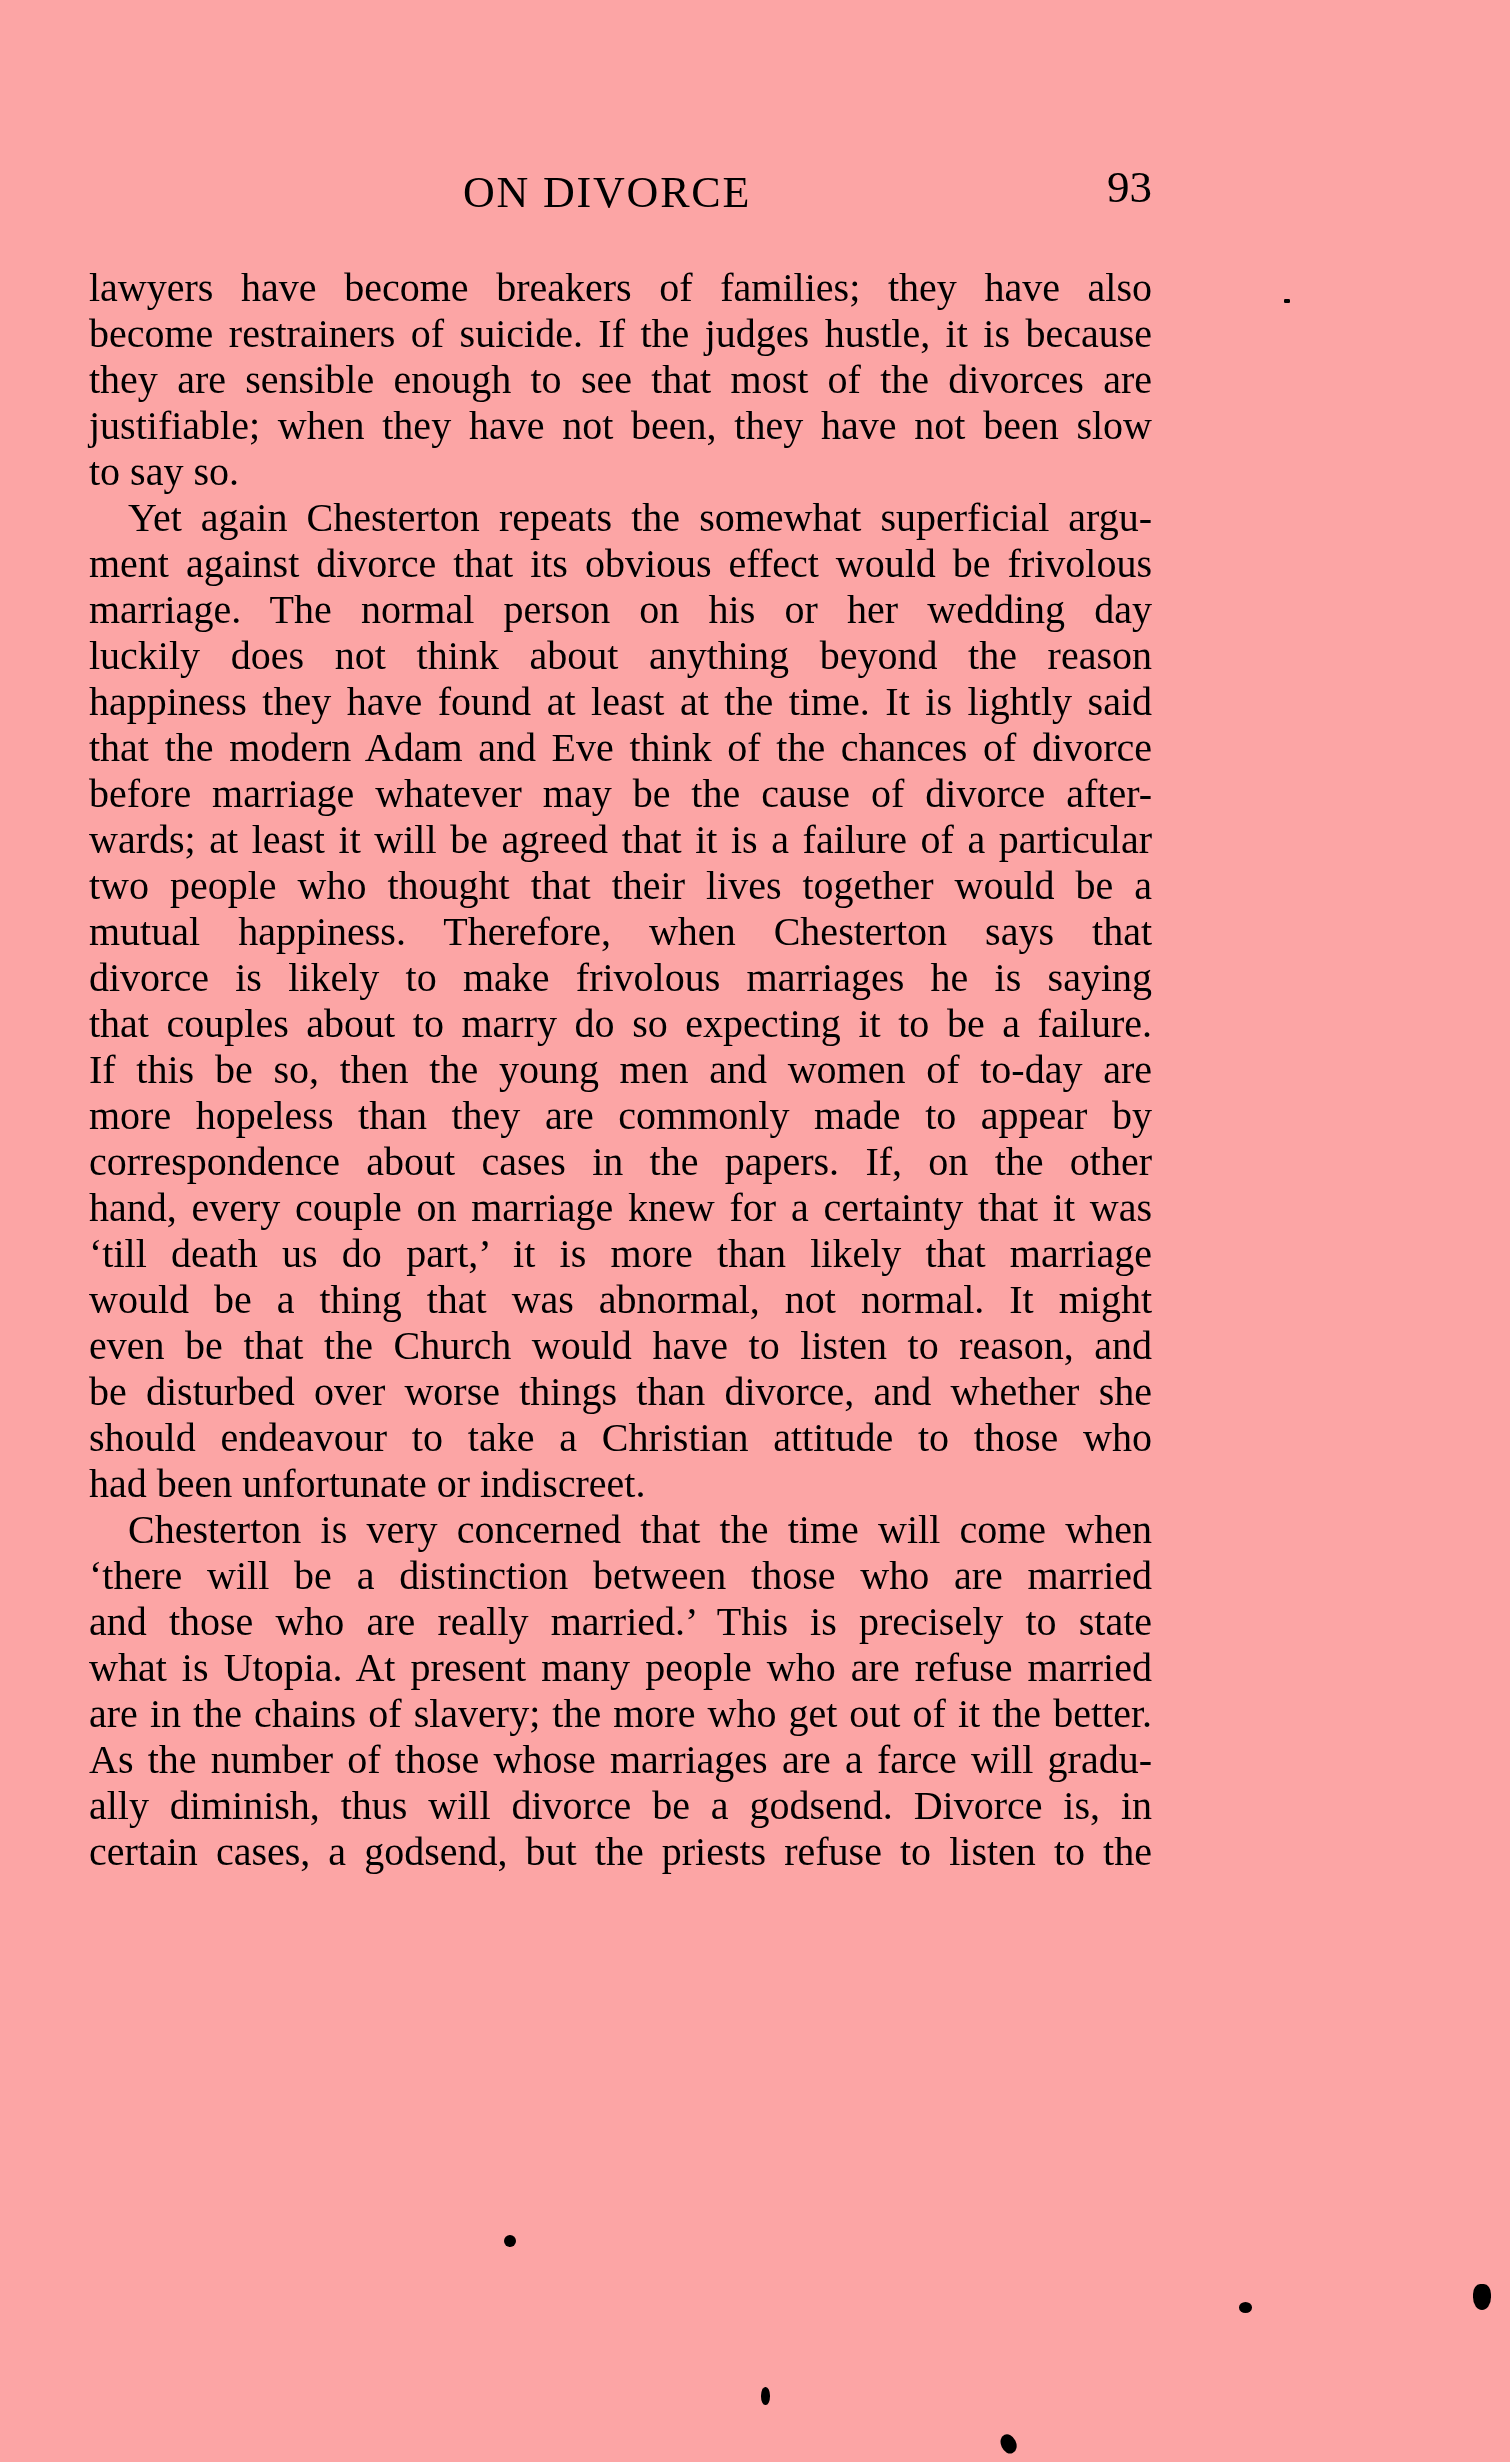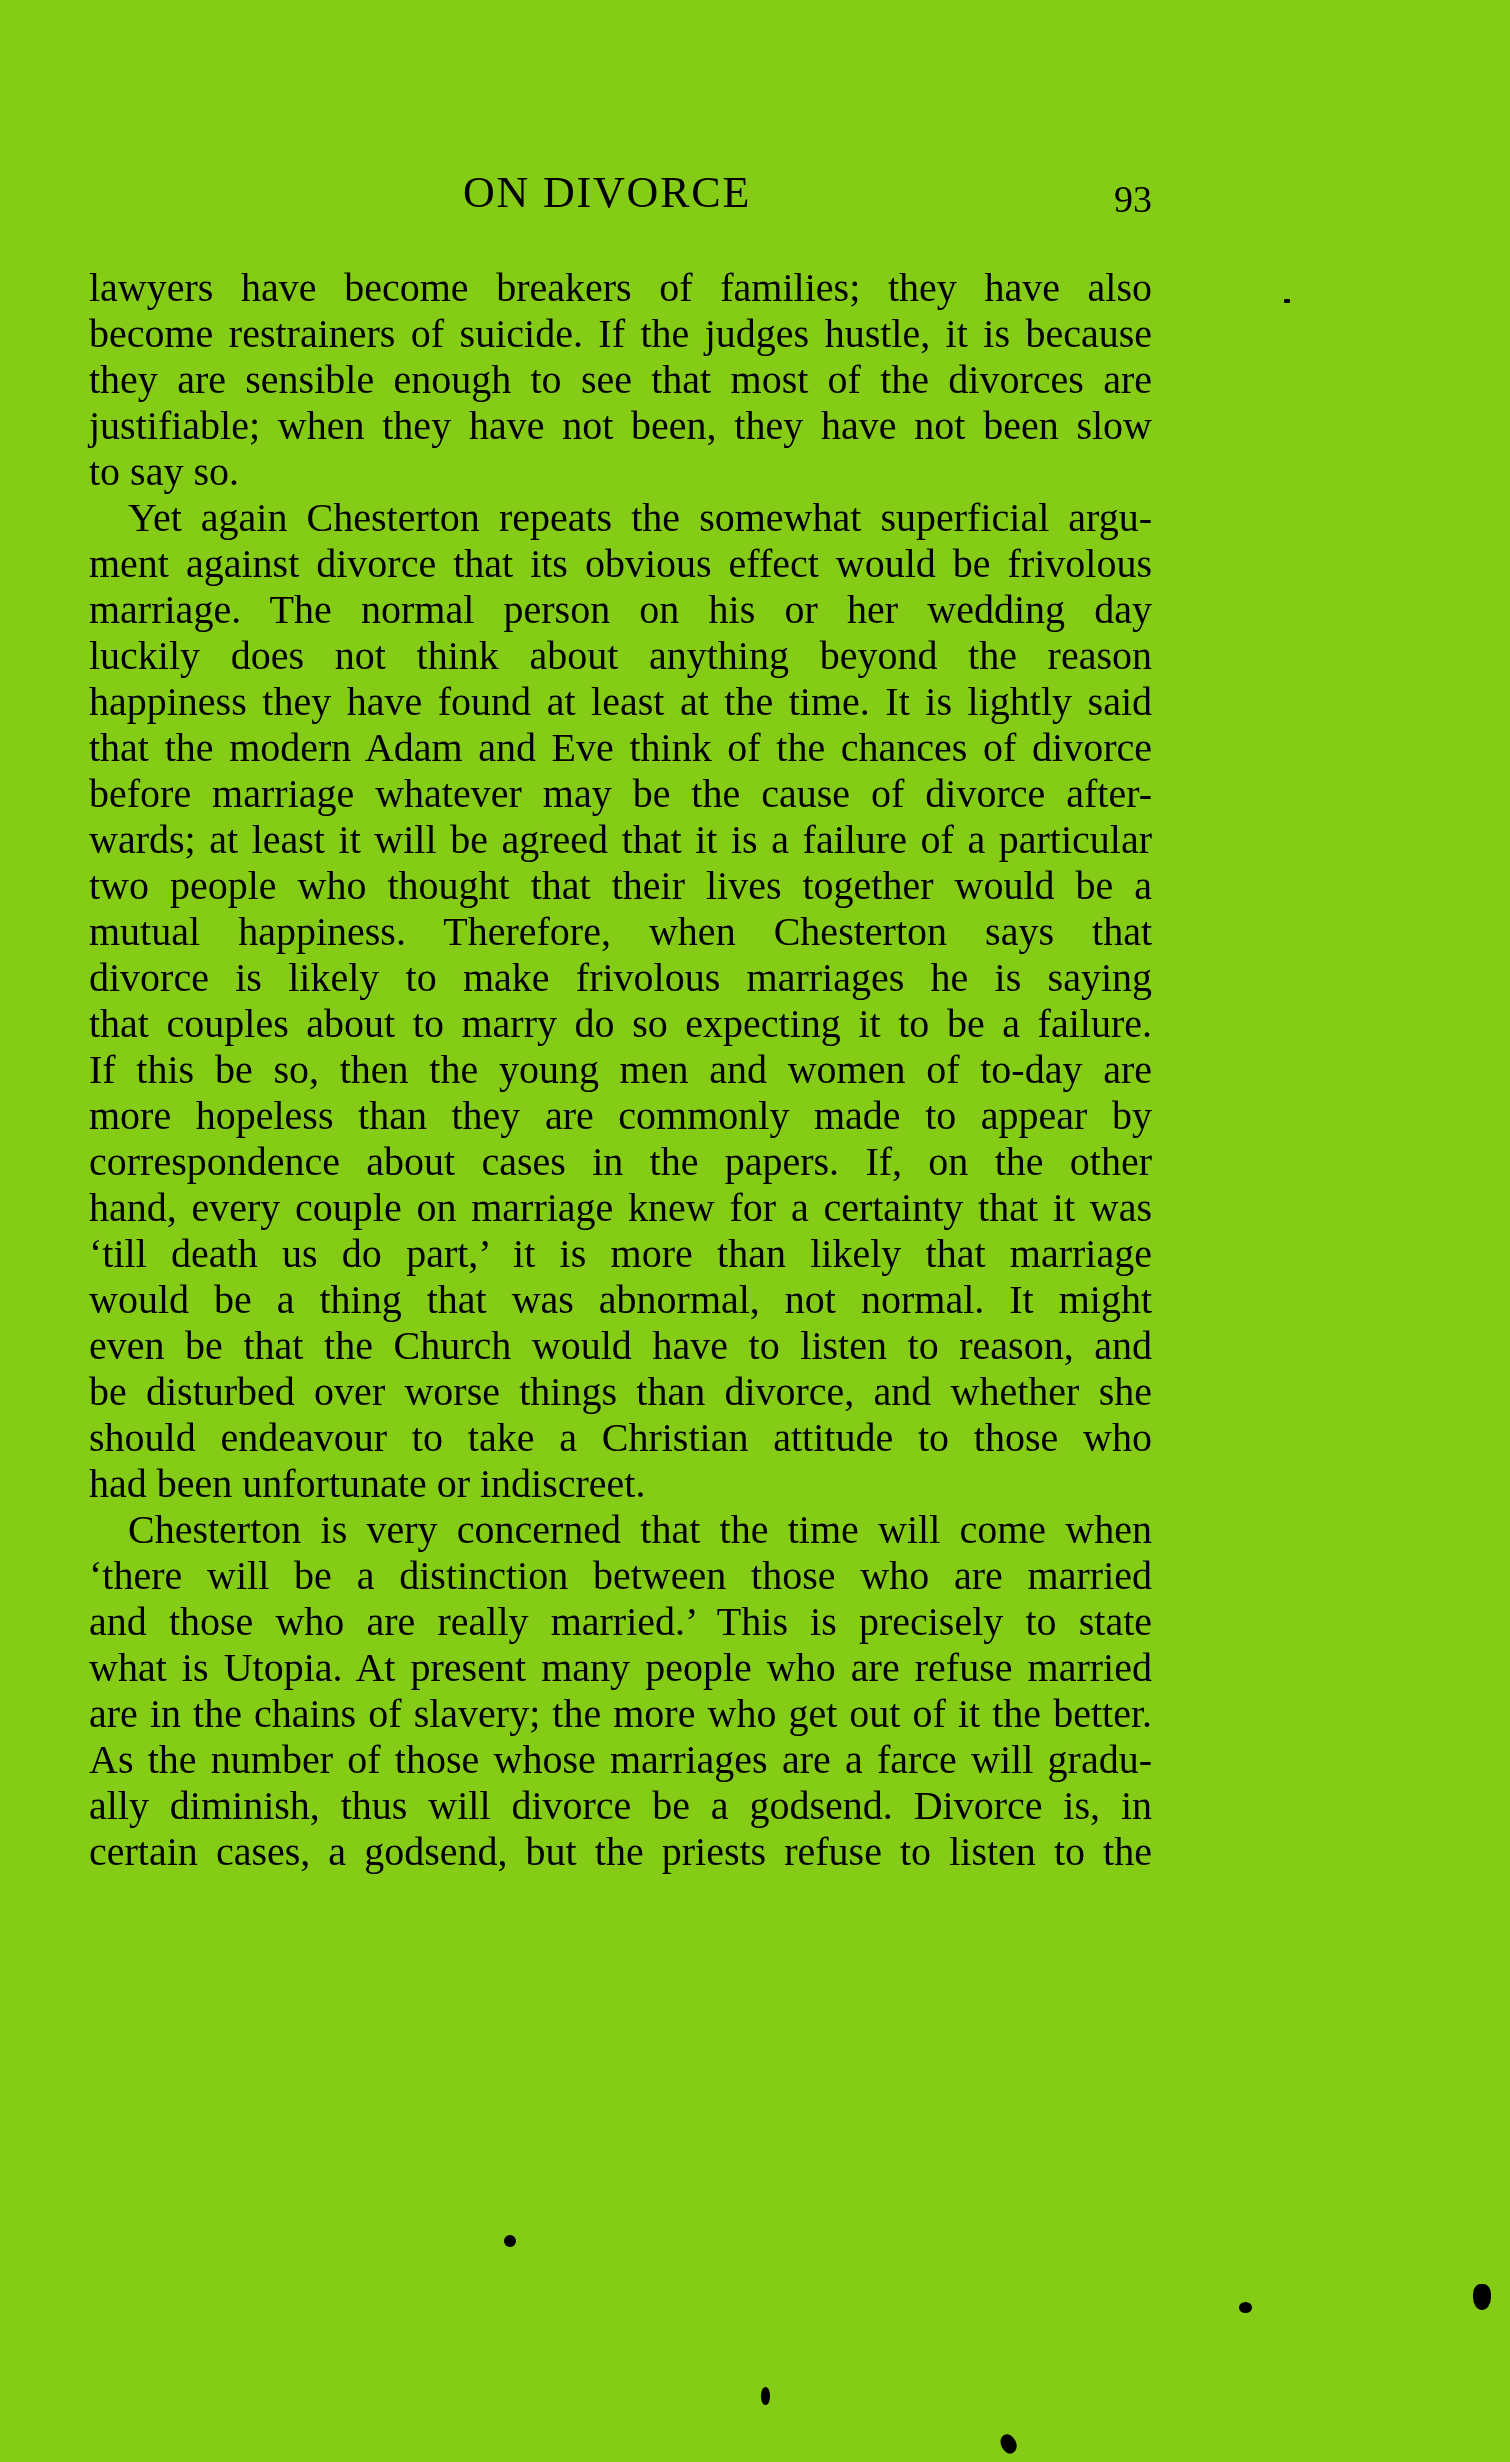--- a/index.html
+++ b/index.html
@@ -13,43 +13,43 @@
       position: relative;
       overflow: hidden;
       color: #000000;
       font-family: "Liberation Serif", "DejaVu Serif", serif;
     }
     .page {
       position: absolute;
       left: 0; top: 0;
       width: 1511px;
       height: 2462px;
-      background: #84cc16;
+      background: #fca5a5;
     }
     .running-head {
       position: absolute;
       left: 89px;
       top: 159px;
       width: 1063px;
       height: 61px;
     }
     .running-title {
       position: absolute;
       left: 374px;
       top: 8.5px;
       font-size: 44px;
       letter-spacing: 1.8px;
       line-height: 49px;
       white-space: nowrap;
     }
     .page-number {
       position: absolute;
       right: 0;
-      top: 16px;
-      font-size: 38px;
+      top: 4px;
+      font-size: 45px;
       line-height: 49px;
       white-space: nowrap;
     }
     .body-text {
       position: absolute;
       left: 89px;
       top: 250px;
       width: 1063px;
       margin-top: 15px;
     }

